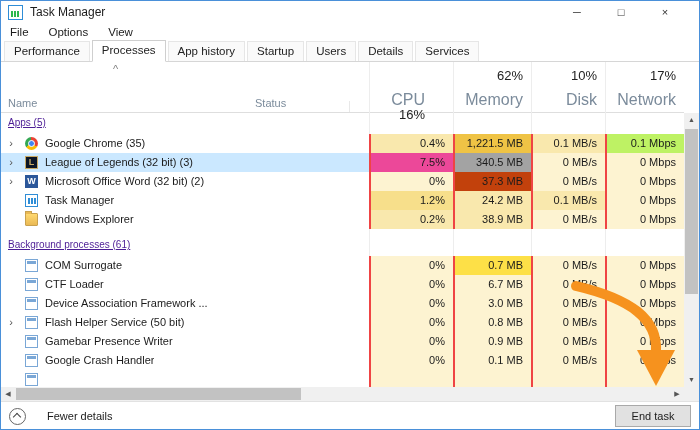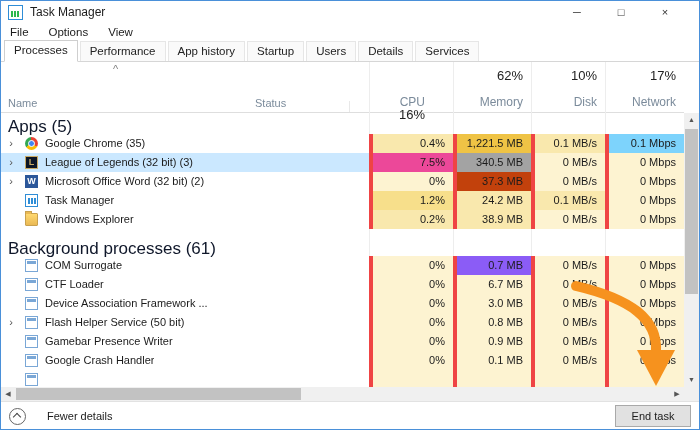--- a/index.html
+++ b/index.html
@@ -26,38 +26,38 @@
        border:1px solid #e6e6e6;border-bottom:none;margin-right:2px;white-space:nowrap;}
   .tab.active{background:#fff;border:1px solid #cfcfcf;border-bottom:1px solid #fff;margin-bottom:-1px;height:20px;}
 
   
   .colheader{position:absolute;top:61px;left:0;width:683px;height:51px;border-bottom:1px solid #dedede;box-sizing:border-box;}
   .sort-ind{position:absolute;left:112px;top:1px;font-size:11px;color:#808080;}
   .h-name{position:absolute;left:7px;bottom:3px;font-size:11px;color:#7b8b9b;}
   .h-status{position:absolute;left:254px;bottom:3px;font-size:11px;color:#7b8b9b;}
   .h-usage{position:absolute;top:0;bottom:0;border-left:1px solid #e8e8e8;box-sizing:border-box;}
   .h-usage .pct{position:absolute;top:6px;right:8px;font-size:13px;color:#222;}
-  .h-usage .lab{position:absolute;bottom:3px;right:8px;font-size:12px;color:#7b8b9b;}
+  .h-usage .lab{position:absolute;bottom:3px;right:8px;font-size:16px;color:#7b8b9b;}
   .hu-cpu{left:348px;width:84px;margin-top:39px;} .hu-mem{left:452px;width:78px;}
   .hu-disk{left:530px;width:74px;} .hu-net{left:604px;width:79px;}
 
   .vline{position:absolute;top:61px;height:325px;width:1px;background:#ededed;z-index:0;}
 
   
   .list{position:absolute;top:112px;left:0;width:683px;height:274px;overflow:hidden;z-index:1;}
-  .group-header{height:17px;padding:4px 0 0 7px;font-size:17px;color:#0f172a;}
+  .group-header{height:17px;padding:4px 0 0 7px;font-size:10px;color:#4c1d95;text-decoration:underline;}
   .group-header:not(:first-child){padding-top:10px;}
   .row{display:flex;height:19px;line-height:19px;font-size:11px;}
   .c-name{width:250px;display:flex;align-items:center;box-sizing:border-box;padding-left:2px;white-space:nowrap;overflow:hidden;}
   .chev{flex:0 0 16px;width:16px;text-align:center;font-size:11px;color:#555;}
   .ic{flex:0 0 13px;width:13px;height:13px;margin:0 7px 0 6px;position:relative;box-sizing:border-box;
       display:inline-flex;align-items:center;justify-content:center;font-size:9px;font-weight:bold;}
   .pname{overflow:hidden;text-overflow:ellipsis;}
   .c-status{width:118px;}
-  .cell{box-sizing:border-box;text-align:right;padding-right:8px;border-left:4px solid #ef4444;color:#1b1b1b;}
+  .cell{box-sizing:border-box;text-align:right;padding-right:8px;border-left:2px solid #ef4444;color:#1b1b1b;}
   .c-cpu{width:84px;} .c-mem{width:78px;} .c-disk{width:74px;} .c-net{width:79px;}
 
   
   .ic.chrome{border-radius:50%;background:conic-gradient(#ea4335 0 33%,#fbbc05 33% 66%,#34a853 66% 100%);}
   .ic.chrome::after{content:"";position:absolute;left:3px;top:3px;width:7px;height:7px;border-radius:50%;
       background:#4285f4;border:1px solid #fff;box-sizing:border-box;}
   .ic.league{background:#0b1526;border:1px solid #c8a964;color:#c8a964;font-size:9px;}
   .ic.word{background:#2b579a;color:#fff;font-size:9px;}
   .ic.taskmgr{background:#fff;border:1px solid #2f8dd6;}
   .ic.taskmgr::after{content:"";position:absolute;left:2px;bottom:2px;width:2px;height:6px;background:#2f8dd6;
@@ -107,22 +107,22 @@
     </span>
   </div>
 
   <div class="menubar">
     <span class="menu-item">File</span>
     <span class="menu-item">Options</span>
     <span class="menu-item">View</span>
   </div>
 
   <div class="tabstrip">
+    <span class="tab">Performance</span>
     <span class="tab active">Processes</span>
-    <span class="tab">Performance</span>
     <span class="tab">App history</span>
     <span class="tab">Startup</span>
     <span class="tab">Users</span>
     <span class="tab">Details</span>
     <span class="tab">Services</span>
   </div>
 
   <div class="colheader">
     <span class="sort-ind">^</span>
     <span class="h-name">Name</span>
@@ -155,21 +155,21 @@
       <div class="row">
         <div class="c-name">
           <span class="chev">›</span>
           <span class="ic chrome"></span>
           <span class="pname">Google Chrome (35)</span>
         </div>
         <div class="c-status"></div>
         <div class="cell c-cpu" style="background: rgb(249, 232, 173);">0.4%</div>
         <div class="cell c-mem" style="background: rgb(239, 195, 69);">1,221.5 MB</div>
         <div class="cell c-disk" style="background: rgb(249, 232, 173);">0.1 MB/s</div>
-        <div class="cell c-net" style="background: #7dd3fc;">0.1 Mbps</div>
+        <div class="cell c-net" style="background: #bef264;">0.1 Mbps</div>
       </div>
       <div class="row selected" style="background: rgb(203, 232, 255);">
         <div class="c-name">
           <span class="chev">›</span>
           <span class="ic league">L</span>
           <span class="pname">League of Legends (32 bit) (3)</span>
         </div>
         <div class="c-status"></div>
         <div class="cell c-cpu" style="background: #ec4899;">7.5%</div>
         <div class="cell c-mem" style="background: #a3a3a3;">340.5 MB</div>
@@ -214,21 +214,21 @@
       </div>
       <div class="group-header">Background processes (61)</div>
       <div class="row">
         <div class="c-name">
           <span class="chev"></span>
           <span class="ic winapp"></span>
           <span class="pname">COM Surrogate</span>
         </div>
         <div class="c-status"></div>
         <div class="cell c-cpu" style="background: rgb(253, 243, 209);">0%</div>
-        <div class="cell c-mem" style="background: #8b5cf6;">0.7 MB</div>
+        <div class="cell c-mem" style="background: #fde047;">0.7 MB</div>
         <div class="cell c-disk" style="background: rgb(253, 243, 209);">0 MB/s</div>
         <div class="cell c-net" style="background: rgb(253, 243, 209);">0 Mbps</div>
       </div>
       <div class="row">
         <div class="c-name">
           <span class="chev"></span>
           <span class="ic winapp"></span>
           <span class="pname">CTF Loader</span>
         </div>
         <div class="c-status"></div>

